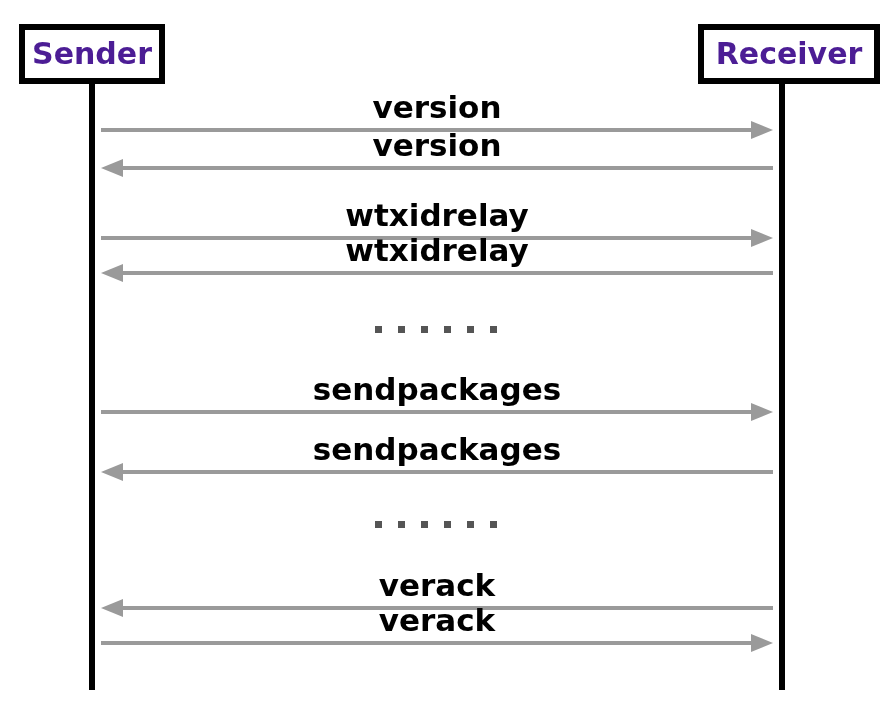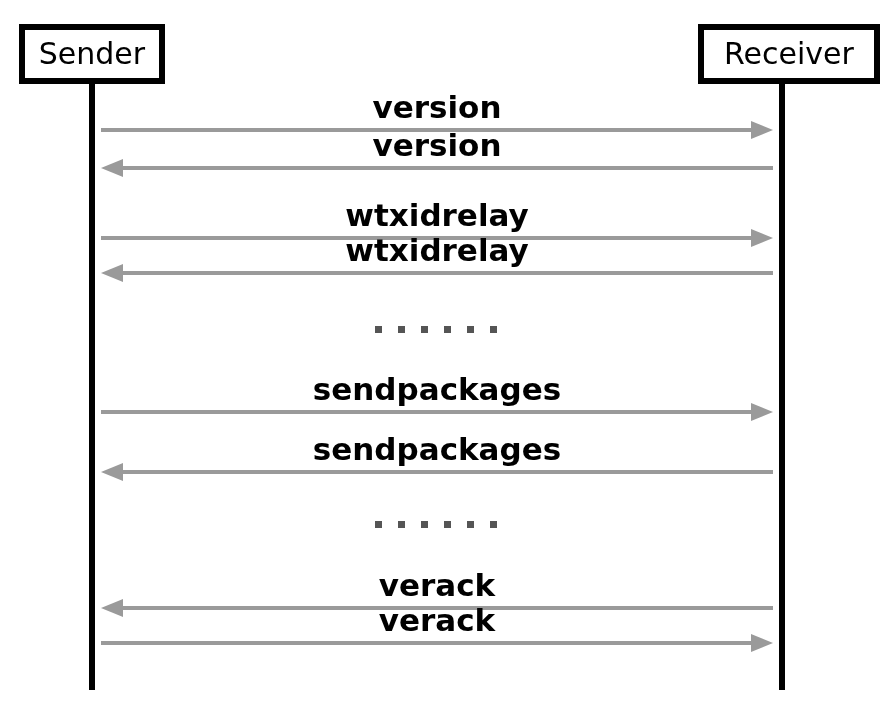--- a/index.html
+++ b/index.html
@@ -22,22 +22,22 @@
     box-sizing: border-box;
     background: #ffffff;
     border: 6px solid #000000;
     display: flex;
     align-items: center;
     justify-content: center;
     z-index: 3;
   }
   .participant-label {
     font-size: 30px;
-    font-weight: normal;
-    color: #000000;
+    font-weight: bold;
+    color: #4c1d95;
     letter-spacing: 0px;
     white-space: nowrap;
     line-height: 1;
   }
   .lifeline {
     position: absolute;
     width: 6px;
     background: #000000;
     z-index: 1;
   }

